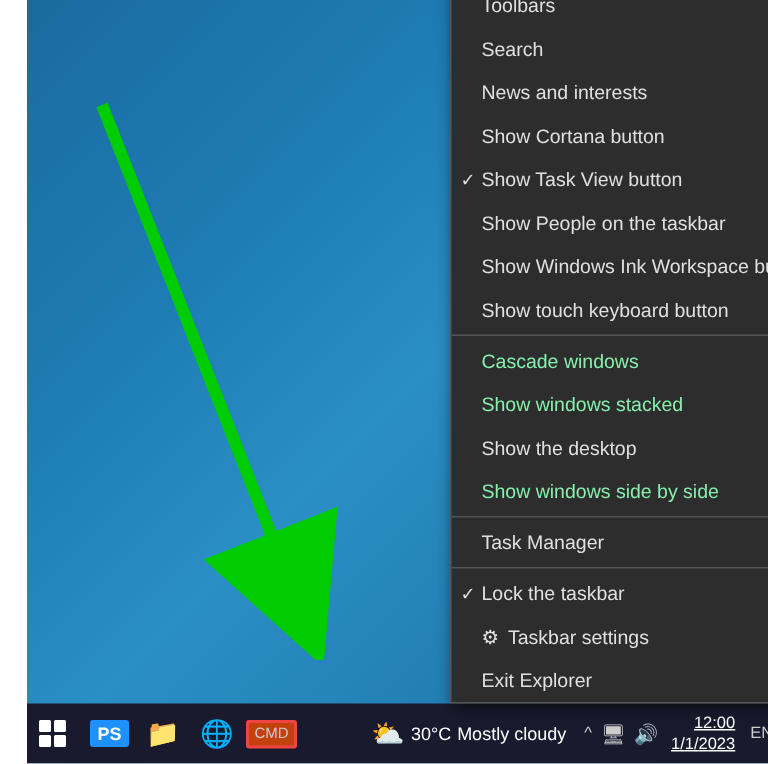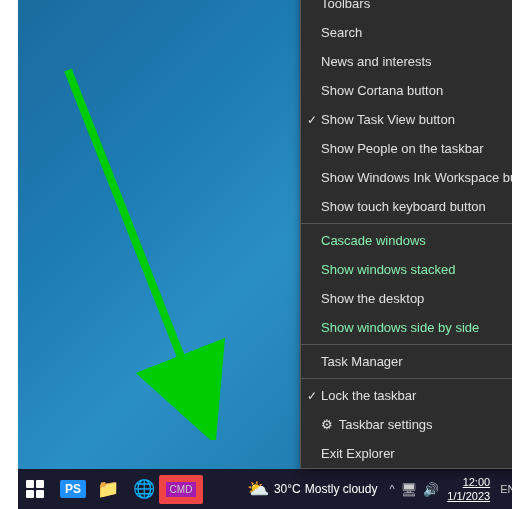--- a/index.html
+++ b/index.html
@@ -254,21 +254,21 @@
       <div class="taskbar-icon">
         <span style="background:#1e90ff;color:#fff;font-size:12px;font-weight:bold;padding:2px 5px;border-radius:2px;">PS</span>
       </div>
       <div class="taskbar-icon">
         <span style="font-size:18px;">📁</span>
       </div>
       <div class="taskbar-icon">
         <span style="font-size:18px;">🌐</span>
       </div>
       <div class="taskbar-icon">
-        <span style="background:#a21caf;color:#ccc;font-size:10px;padding:2px 4px;border:7px solid #ef4444;border-radius:2px;">CMD</span>
+        <span style="background:#c2410c;color:#ccc;font-size:10px;padding:2px 4px;border:2px solid #ef4444;border-radius:2px;">CMD</span>
       </div>
     </div>
 
     <div class="taskbar-right">
       <div class="weather-widget">
         <span class="weather-icon">⛅</span>
         <span>30°C</span>
         <span>Mostly cloudy</span>
       </div>
       <div class="tray-icons">

